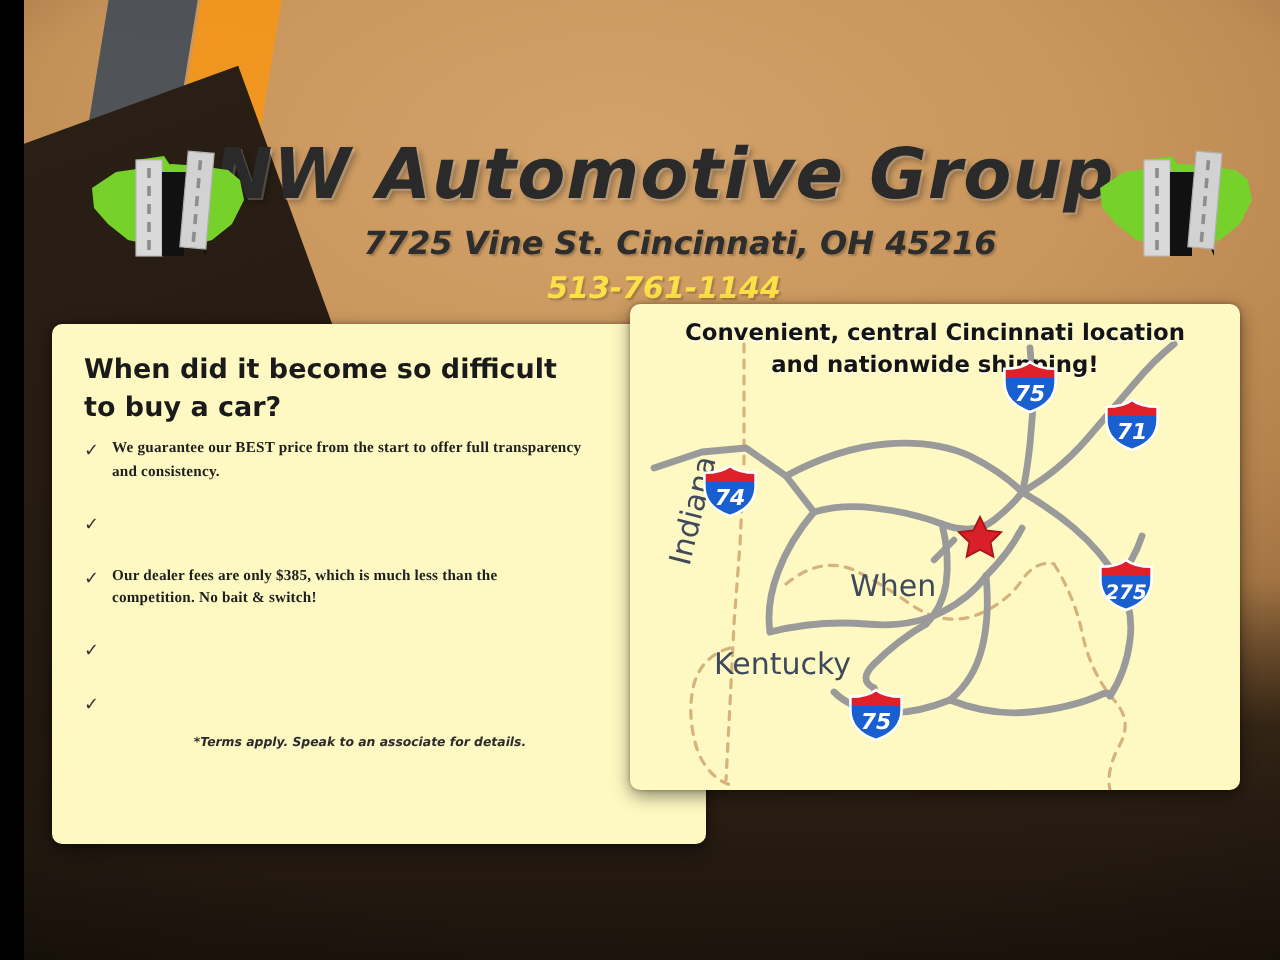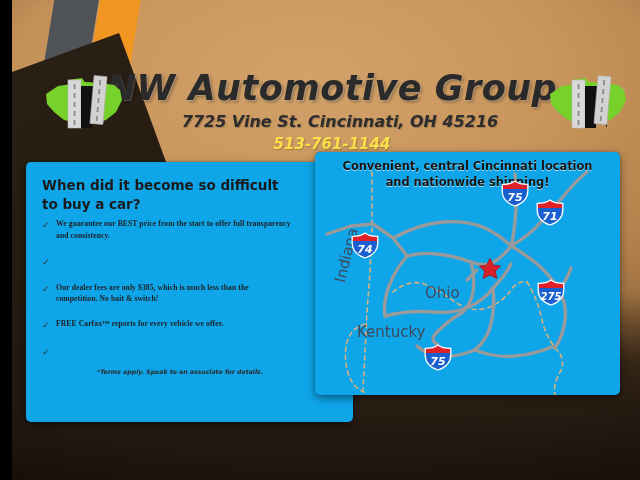--- a/index.html
+++ b/index.html
@@ -112,21 +112,21 @@
     position: absolute;
     width: 84px; height: 62px;
     z-index: 7;
   }
   .logo-left  { left: 30px; top: 72px; }
   .logo-right { left: 534px; top: 72px; }
 
   
   .card {
     position: absolute;
-    background: #0ea5e9;
+    background: #fef9c3;
     border-radius: 5px;
     box-shadow: 0 3px 9px rgba(0,0,0,0.45), 0 0 2px rgba(0,0,0,0.3);
     z-index: 8;
   }
   .card-left {
     left: 14px; top: 162px;
     width: 299px; height: 232px;
     padding: 14px;
   }
   .card-right {
@@ -220,23 +220,23 @@
   .label-ohio   { left: 110px; top: 132px; }
   .label-kentucky { left: 42px; top: 171px; text-align: right; }
 
   
   .shield {
     position: absolute;
     z-index: 6;
     width: 30px; height: 27px;
   }
   .sh-75a { left: 185px; top: 28px; }
-  .sh-71  { left: 220px; top: 47px; }
+  .sh-71  { left: 236px; top: 47px; }
   .sh-74  { left: 35px;  top: 80px; }
-  .sh-275 { left: 221px; top: 127px; }
+  .sh-275 { left: 233px; top: 127px; }
   .sh-75b { left: 108px; top: 192px; }
 
   .star-marker {
     position: absolute;
     left: 163px; top: 105px;
     width: 24px; height: 24px;
     z-index: 6;
   }
 </style>
 </head>
@@ -315,21 +315,20 @@
       </div>
       <div class="bullet">
         <span class="bullet-check">✓</span>
       </div>
       <div class="bullet">
         <span class="bullet-check">✓</span>
         <span class="bullet-text">Our dealer fees are only $385, which is much less than the competition. No bait &amp; switch!</span>
       </div>
       <div class="bullet">
         <span class="bullet-check">✓</span>
-        <span class="bullet-text">FREE Carfax™ reports for every vehicle we offer.</span>
       </div>
       <div class="bullet">
         <span class="bullet-check">✓</span>
       </div>
     </div>
 
     <div class="disclaimer">*Terms apply. Speak to an associate for details.</div>
   </div>
 
   <div class="card card-right">
@@ -367,21 +366,21 @@
           <path d="M148 160 Q134 168 122 180 Q114 188 122 192"></path>
           <path d="M244 138 Q252 128 256 116"></path>
         </g>
 
         <g fill="none" stroke="#9a9a9a" stroke-width="3.2" stroke-linecap="round">
           <path d="M162 118 L152 128"></path>
         </g>
       </svg>
 
       <div class="state-label label-indiana">Indiana</div>
-      <div class="state-label label-ohio">Ohio</div>
+      <div class="state-label label-ohio">When</div>
       <div class="state-label label-kentucky">Kentucky</div>
 
       <div class="shield sh-75a">
         <svg viewBox="0 0 30 27" width="30" height="27">
           <path d="M15 1 C12 3.4 7 4.4 2.2 4.4 L2.2 11 C2.2 19 8 23.6 15 26 C22 23.6 27.8 19 27.8 11 L27.8 4.4 C23 4.4 18 3.4 15 1 Z" fill="#1a5fd0"></path>
           <path d="M15 1 C12 3.4 7 4.4 2.2 4.4 L2.2 9 L27.8 9 L27.8 4.4 C23 4.4 18 3.4 15 1 Z" fill="#e02029"></path>
           <path d="M15 1 C12 3.4 7 4.4 2.2 4.4 L2.2 11 C2.2 19 8 23.6 15 26 C22 23.6 27.8 19 27.8 11 L27.8 4.4 C23 4.4 18 3.4 15 1 Z" fill="none" stroke="#ffffff" stroke-width="1.3"></path>
           <text x="15" y="20.5" text-anchor="middle" font-family="DejaVu Sans, sans-serif" font-size="11" font-weight="bold" font-style="italic" fill="#ffffff">75</text>
         </svg>
       </div>

